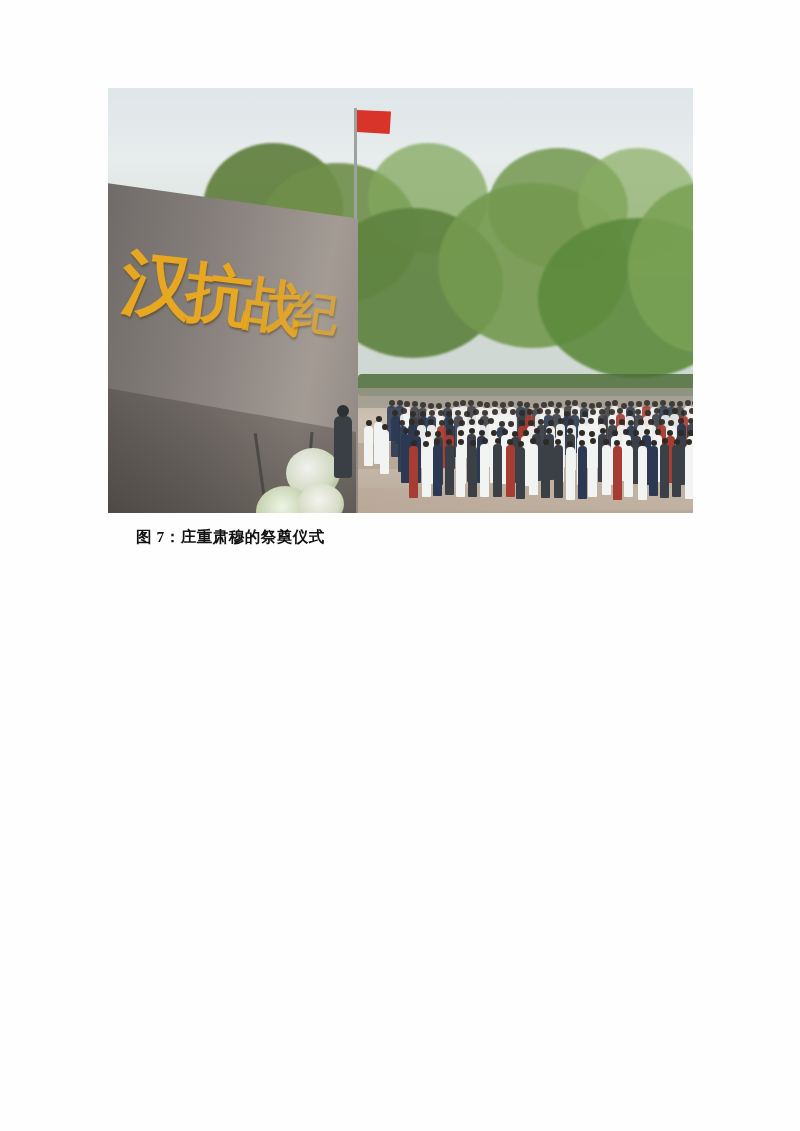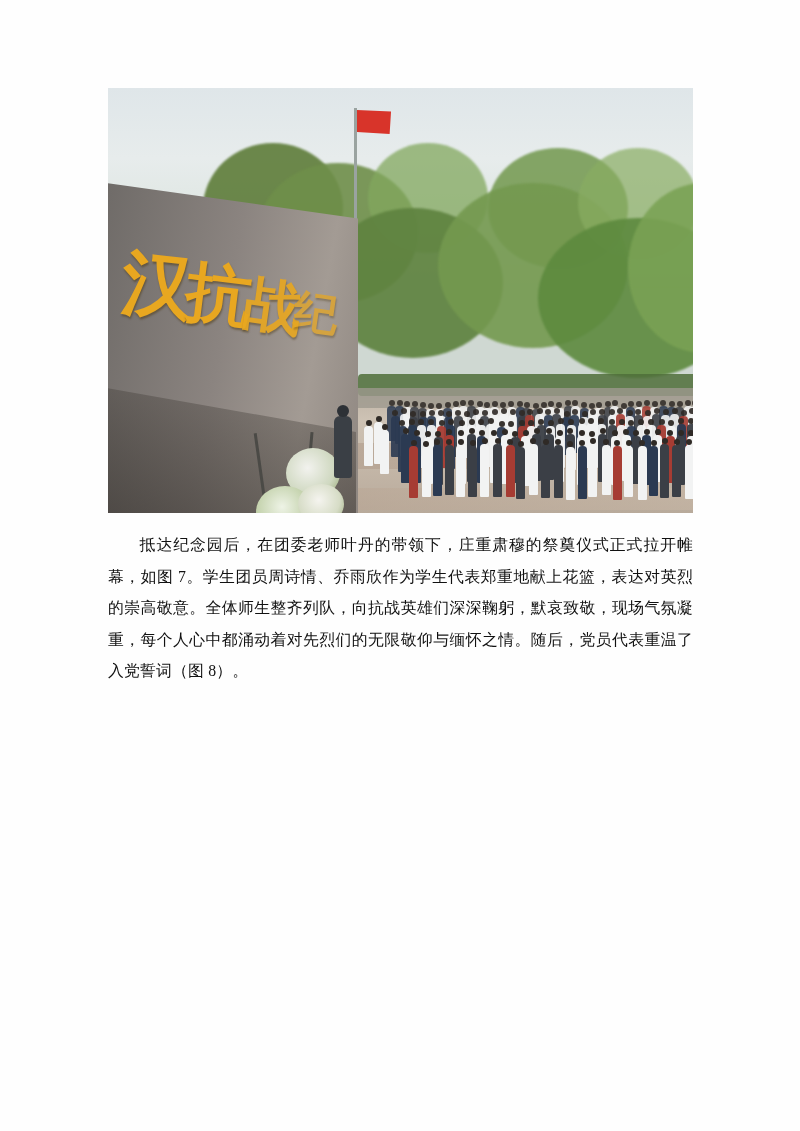--- a/index.html
+++ b/index.html
@@ -407,18 +407,18 @@
           <div class="person p-navy" style="left: 541.071px; top: 358.03px; height: 50.3813px; opacity: 1;"></div>
           <div class="person p-dark" style="left: 552.32px; top: 356.401px; height: 53.2665px; opacity: 1;"></div>
           <div class="person p-dark" style="left: 564.006px; top: 356.611px; height: 52.481px; opacity: 1;"></div>
           <div class="person p-white" style="left: 576.621px; top: 357.29px; height: 53.6049px; opacity: 1;"></div>
           <div class="person p-white" style="left: 256px; top: 338px; height: 40px;"></div>
           <div class="person p-white" style="left: 266px; top: 334px; height: 42px;"></div>
           <div class="person p-white" style="left: 272px; top: 342px; height: 44px;"></div>
         </div>
     </div>
 
-
-    <p class="para">抵达纪念园后，在团委老师叶丹的带领下，庄重肃穆的祭奠仪式正式拉开帷幕，如图 7。学生团员周诗情、乔雨欣作为学生代表郑重地献上花篮，表达对英烈的崇高敬意。全体师生整齐列队，向抗战英雄们深深鞠躬，默哀致敬，现场气氛凝重，每个人心中都涌动着对先烈们的无限敬仰与缅怀之情。随后，党员代表重温了入党誓词（图 8）。</p>
+    <div class="caption">图 7：庄重肃穆的祭奠仪式</div>
+
 
   </div>
 
 </div>
 
 </body></html>

